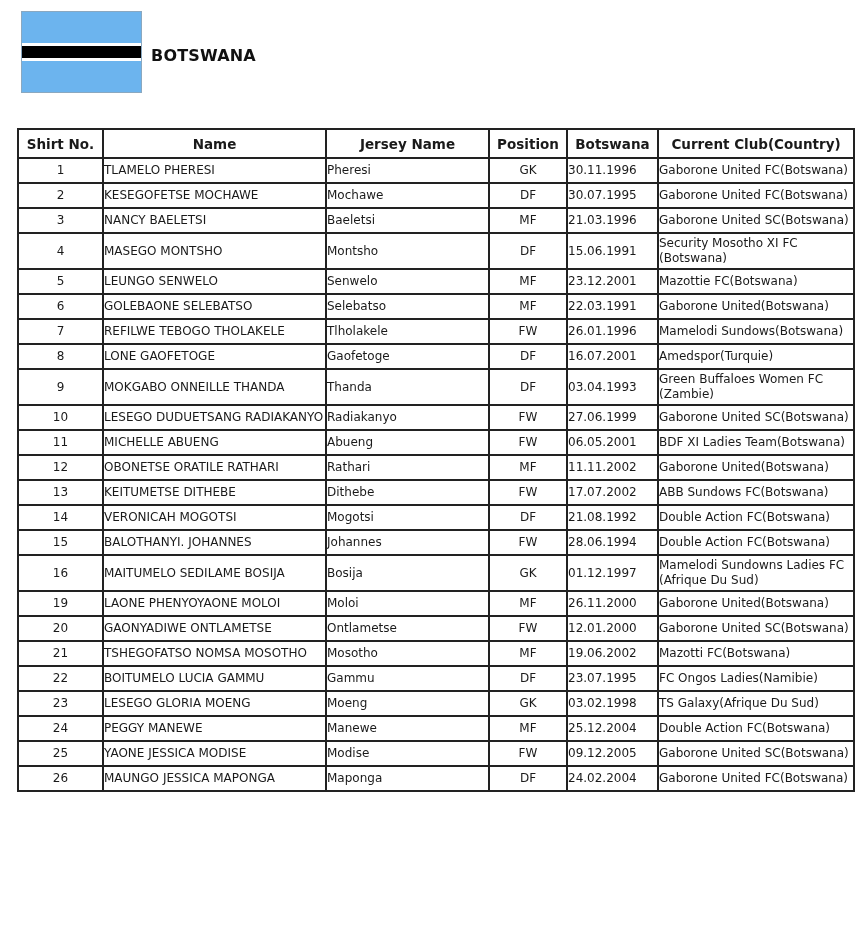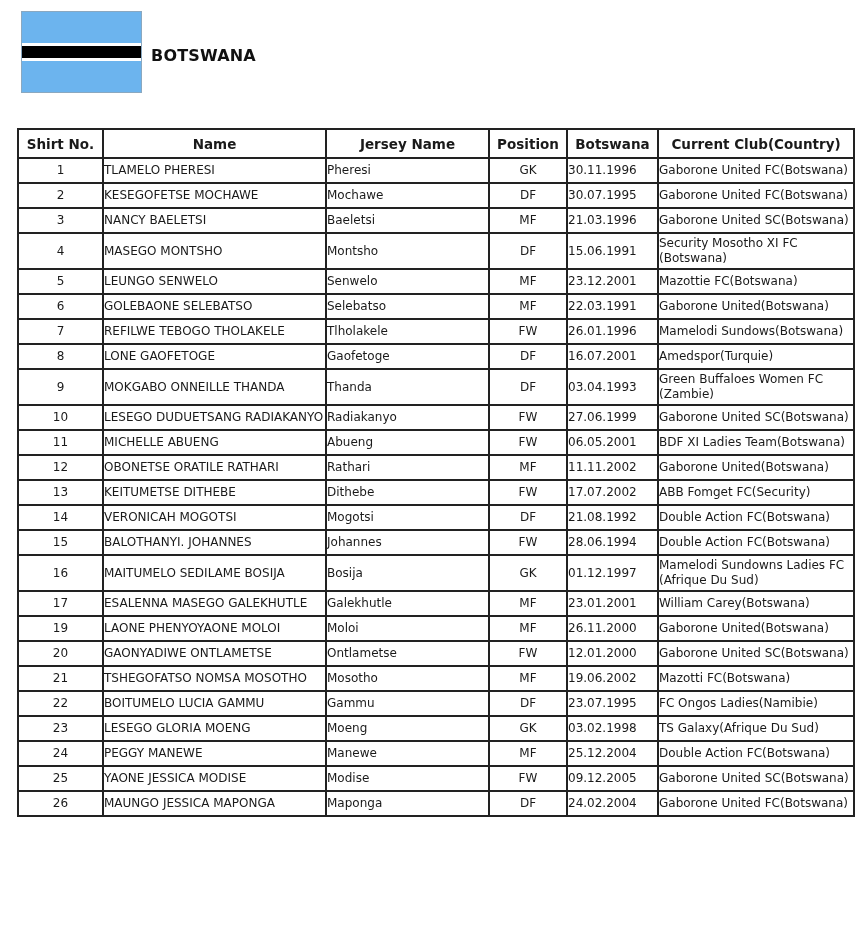--- a/index.html
+++ b/index.html
@@ -210,21 +210,21 @@
         <td class="pos">MF</td>
         <td class="bdate">11.11.2002</td>
         <td class="club">Gaborone  United(Botswana)</td>
       </tr>
       <tr>
         <td class="num">13</td>
         <td class="name">KEITUMETSE DITHEBE</td>
         <td class="jersey">Dithebe</td>
         <td class="pos">FW</td>
         <td class="bdate">17.07.2002</td>
-        <td class="club">ABB Fomget FC(Security)</td>
+        <td class="club">ABB Sundows FC(Botswana)</td>
       </tr>
       <tr>
         <td class="num">14</td>
         <td class="name">VERONICAH MOGOTSI</td>
         <td class="jersey">Mogotsi</td>
         <td class="pos">DF</td>
         <td class="bdate">21.08.1992</td>
         <td class="club">Double Action FC(Botswana)</td>
       </tr>
       <tr>
@@ -237,28 +237,20 @@
       </tr>
       <tr class="tall">
         <td class="num">16</td>
         <td class="name">MAITUMELO SEDILAME BOSIJA</td>
         <td class="jersey">Bosija</td>
         <td class="pos">GK</td>
         <td class="bdate">01.12.1997</td>
         <td class="club">Mamelodi Sundowns Ladies FC (Afrique Du Sud)</td>
       </tr>
       <tr>
-        <td class="num">17</td>
-        <td class="name">ESALENNA MASEGO GALEKHUTLE</td>
-        <td class="jersey">Galekhutle</td>
-        <td class="pos">MF</td>
-        <td class="bdate">23.01.2001</td>
-        <td class="club">William Carey(Botswana)</td>
-      </tr>
-      <tr>
         <td class="num">19</td>
         <td class="name">LAONE PHENYOYAONE MOLOI</td>
         <td class="jersey">Moloi</td>
         <td class="pos">MF</td>
         <td class="bdate">26.11.2000</td>
         <td class="club">Gaborone  United(Botswana)</td>
       </tr>
       <tr>
         <td class="num">20</td>
         <td class="name">GAONYADIWE ONTLAMETSE</td>

